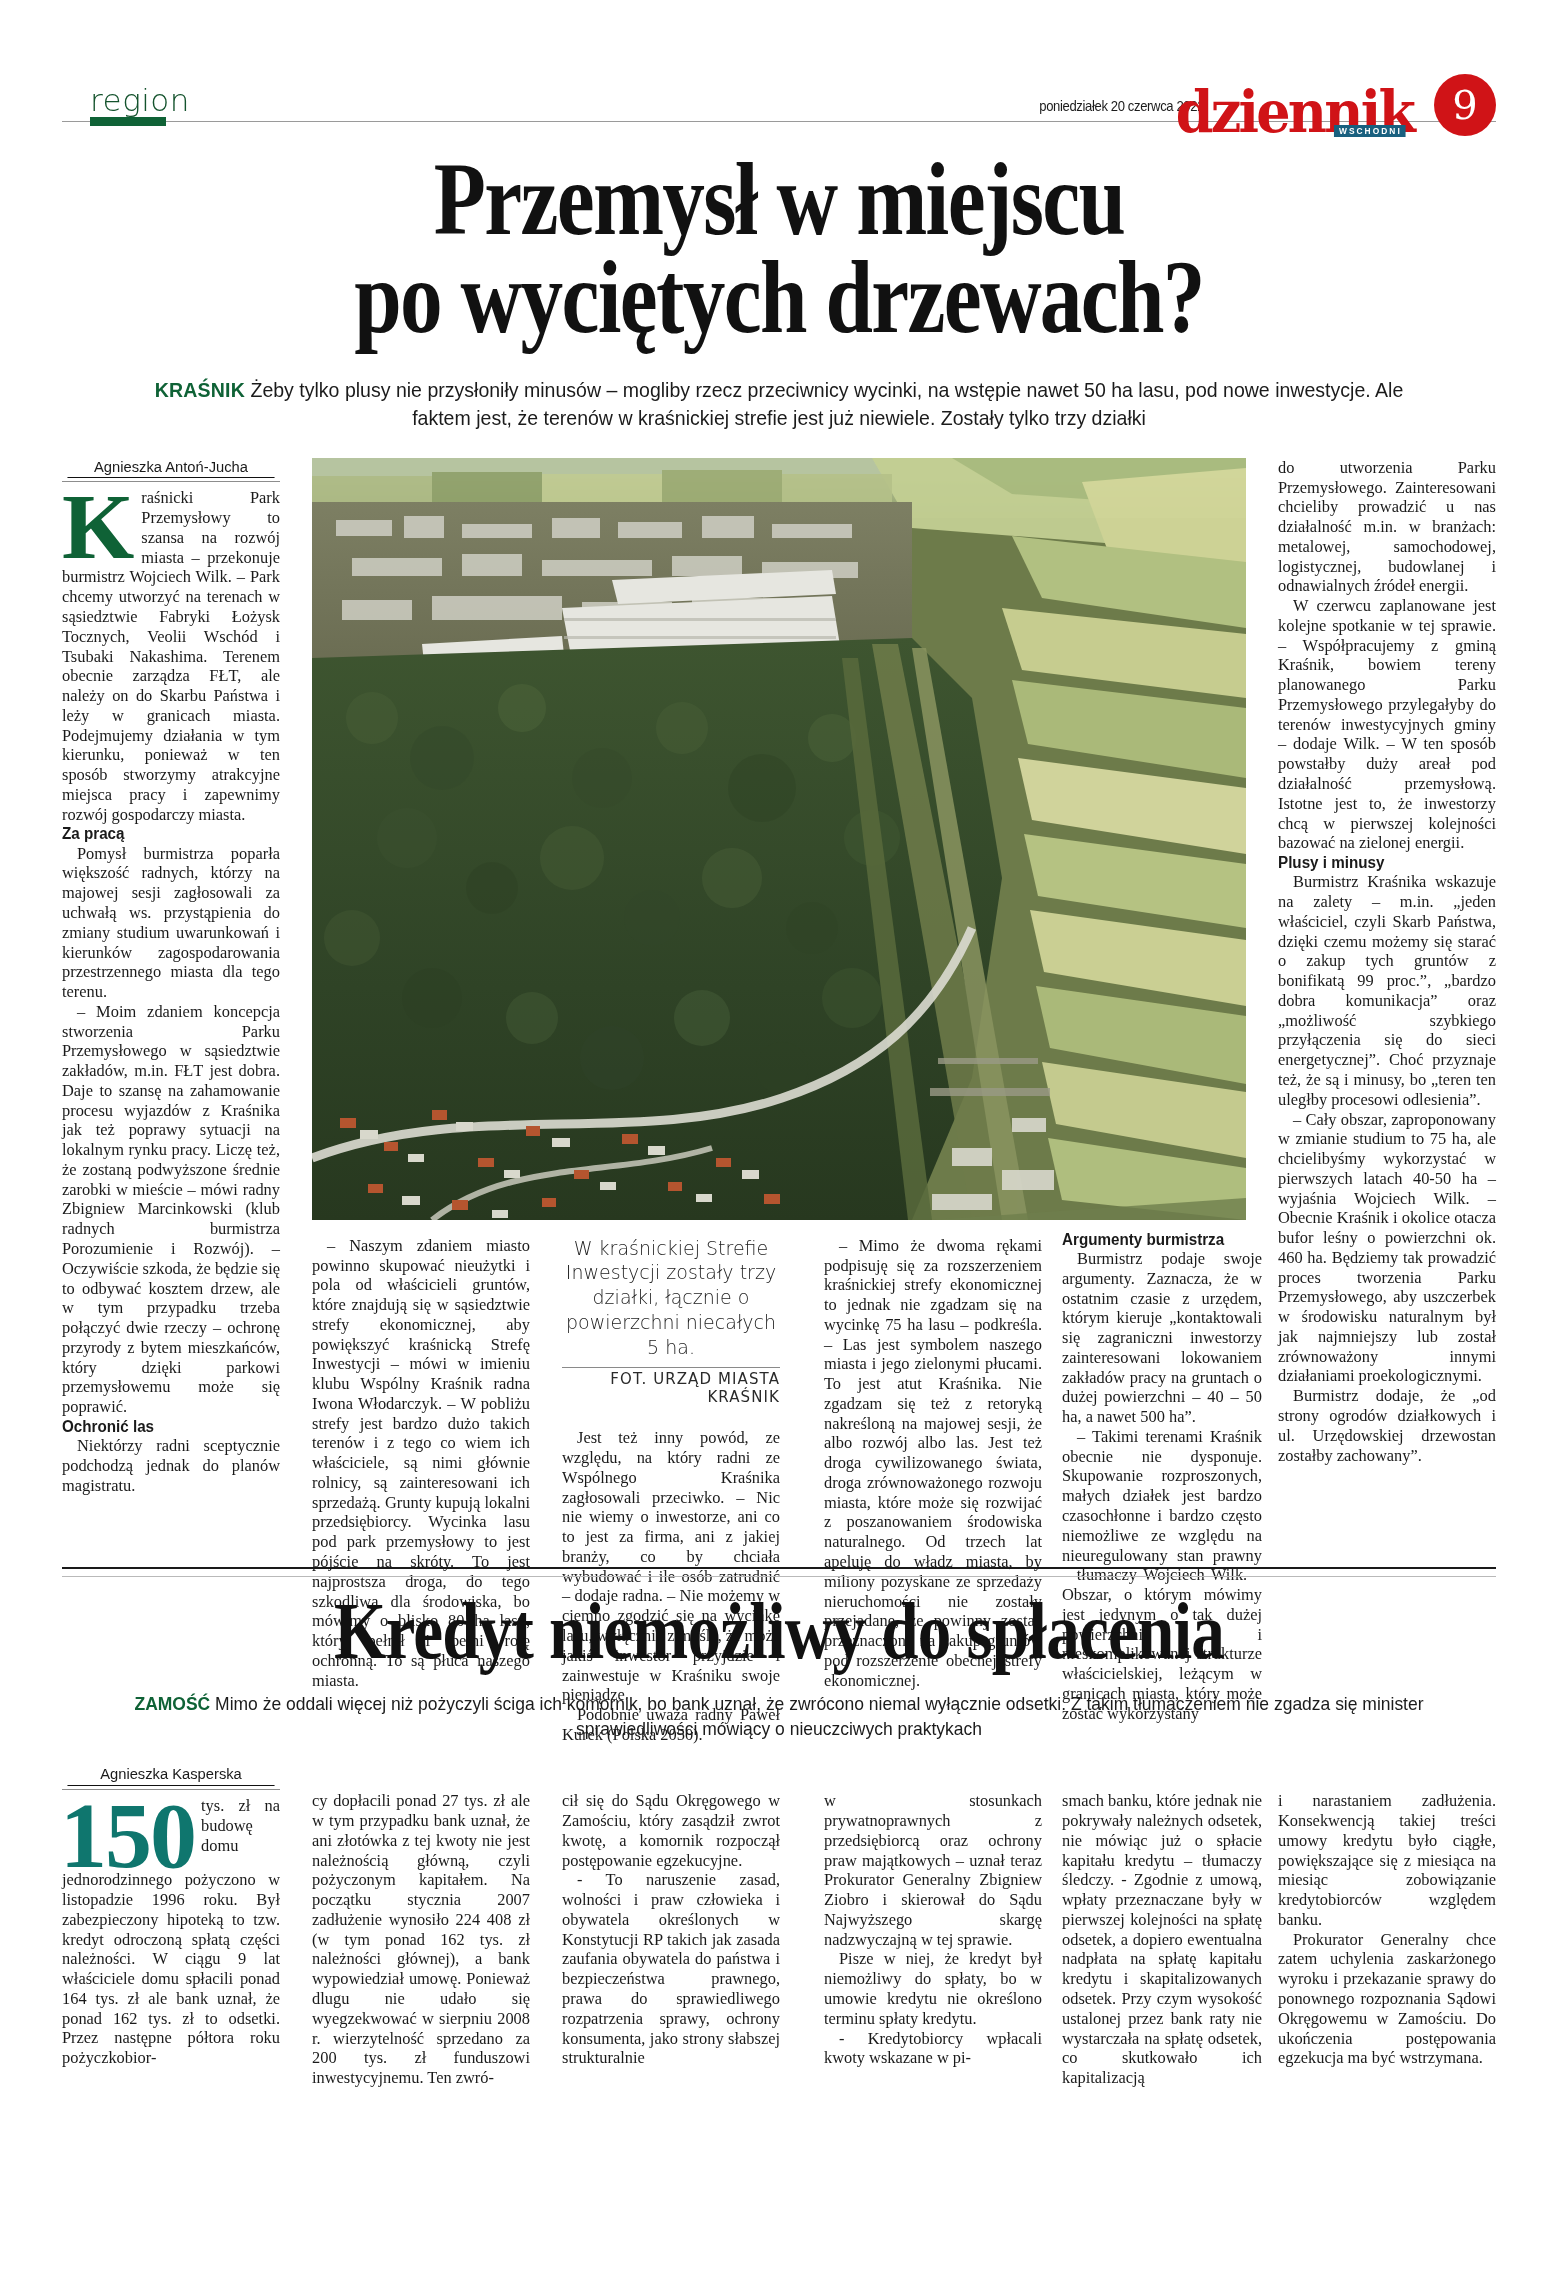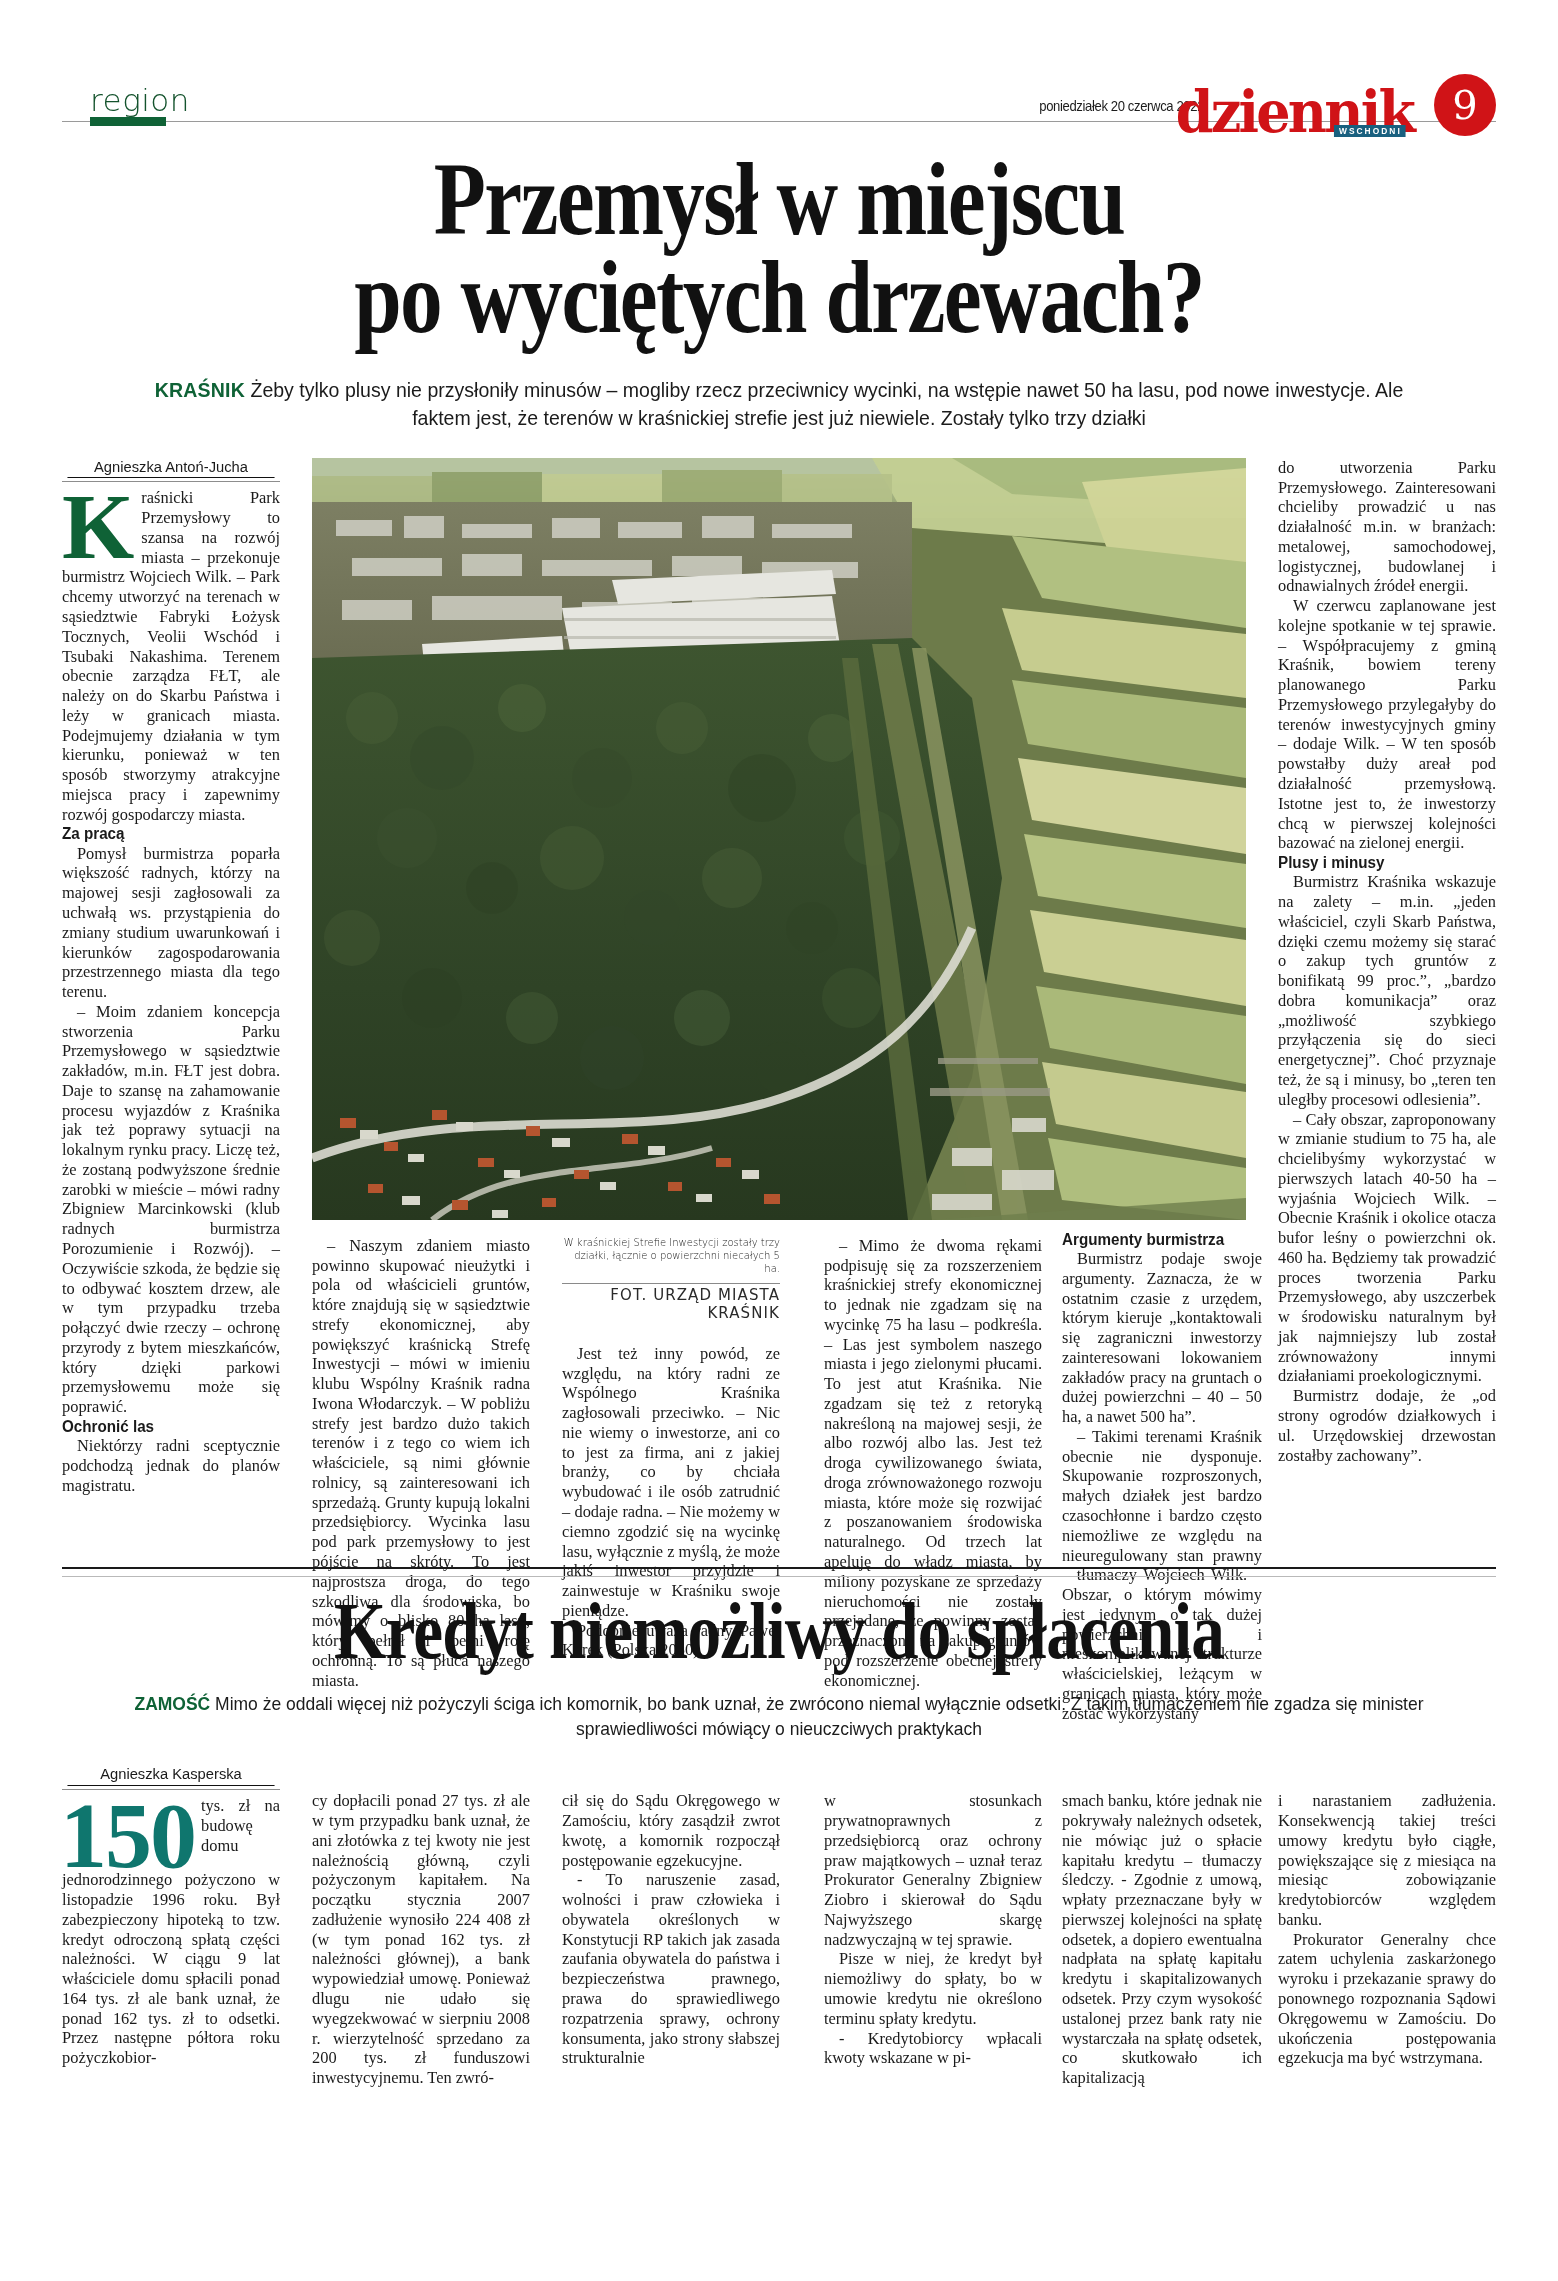--- a/index.html
+++ b/index.html
@@ -181,24 +181,24 @@
     left:250px;top:0;
     width:934px;height:762px;
     overflow:hidden;
     background:#6d7b4a;
   }
   .photo svg{display:block;width:100%;height:100%;}
 
   .caption{
     font-family:"DejaVu Sans", sans-serif;
     font-weight:300;
-    font-size:10px;
+    font-size:19px;
     line-height:1.3;
     color:#1c1c1c;
-    text-align:right;
+    text-align:center;
   }
   .caption-rule{
     border-top:1px solid #8a8a8a;
     margin:8px 0 2px 0;
   }
   .credit{
     font-family:"DejaVu Sans", sans-serif;
     font-size:15px;
     letter-spacing:1.1px;
     text-align:right;

